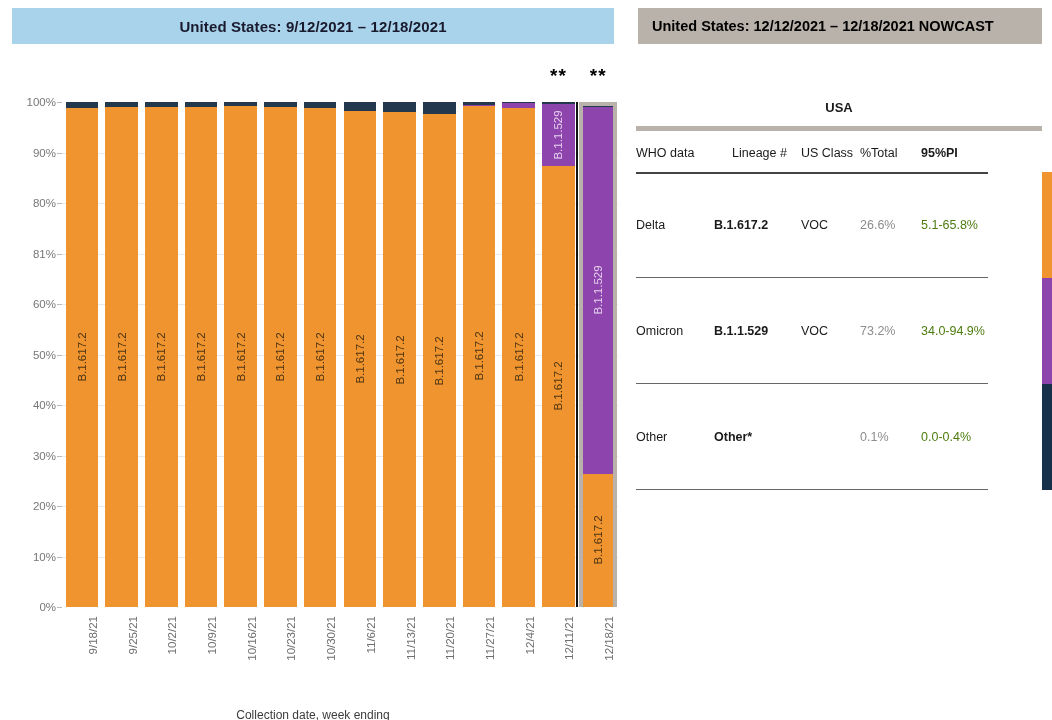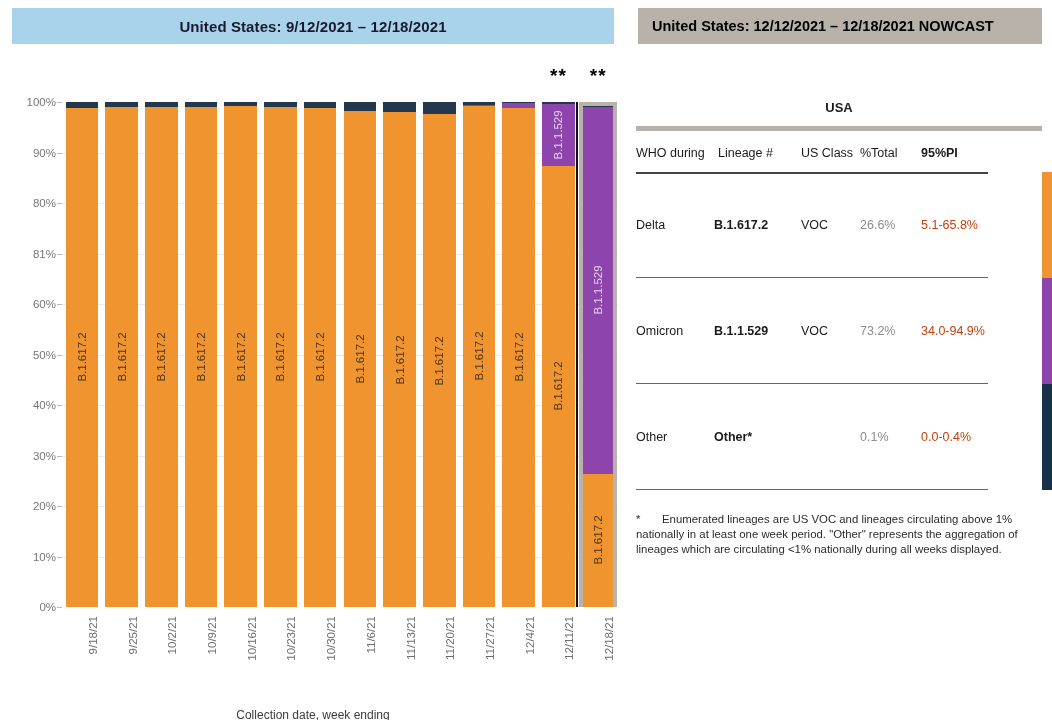--- a/index.html
+++ b/index.html
@@ -127,21 +127,21 @@
   .row-rule{position:absolute;left:0;bottom:0;width:352px;height:1px;background:#666;}
   .cell{
     position:absolute;top:50%;transform:translateY(-50%);
     font-size:12.5px;white-space:nowrap;
     font-family:"Liberation Sans", sans-serif;
   }
   .cell.who{color:#1a1a1a;}
   .cell.lineage{color:#1a1a1a;font-weight:bold;}
   .cell.usclass{color:#1a1a1a;}
   .cell.pct{color:#8d8d8d;}
-  .cell.pi{color:#c2410c;}
+  .cell.pi{color:#4d7c0f;}
   .swatch{position:absolute;right:-48px;top:0;width:48px;height:106px;}
 
   .footnotes{
     position:absolute;left:10px;top:512px;width:410px;
     font-size:11.4px;line-height:1.32;color:#2b2b2b;
     font-family:"Liberation Sans", sans-serif;
   }
   .footnotes p{margin:0;}
   .fn-mark{display:inline-block;min-width:26px;}
 </style>
@@ -372,22 +372,22 @@
 
     <div class="right-header">
       <div class="title">United States: 12/12/2021 – 12/18/2021 NOWCAST</div>
     </div>
 
     <div class="usa-label">USA</div>
     <div class="usa-rule"></div>
 
     <div class="tbl">
       <div class="tbl-head">
-        <div class="th" style="left:0px;">WHO during</div>
-        <div class="th" style="left:82px;">Lineage #</div>
+        <div class="th" style="left:0px;">WHO data</div>
+        <div class="th" style="left:96px;">Lineage #</div>
         <div class="th" style="left:165px;">US Class</div>
         <div class="th" style="left:224px;">%Total</div>
         <div class="th bold" style="left:285px;text-align:right;">95%PI</div>
         <div class="head-rule"></div>
       </div>
       <div id="tbl-rows">
           <div class="row">
             <div class="cell who" style="left: 0px;">Delta</div>
             <div class="cell lineage" style="left: 78px;">B.1.617.2</div>
             <div class="cell usclass" style="left: 165px;">VOC</div>
@@ -411,16 +411,15 @@
             <div class="cell usclass" style="left: 165px;"></div>
             <div class="cell pct" style="left: 224px;">0.1%</div>
             <div class="cell pi" style="left: 285px;">0.0-0.4%</div>
             <div class="swatch" style="background: rgb(23, 49, 75);"></div>
             <div class="row-rule"></div>
           </div>
         </div>
     </div>
 
     <div class="footnotes" id="footnotes">
-        <p><span class="fn-mark">*</span><span>Enumerated lineages are US VOC and lineages circulating above 1% nationally in at least one week period. "Other" represents the aggregation of lineages which are circulating &lt;1% nationally during all weeks displayed.</span></p>
       </div>
   </div>
 </div>
 
 </body></html>

